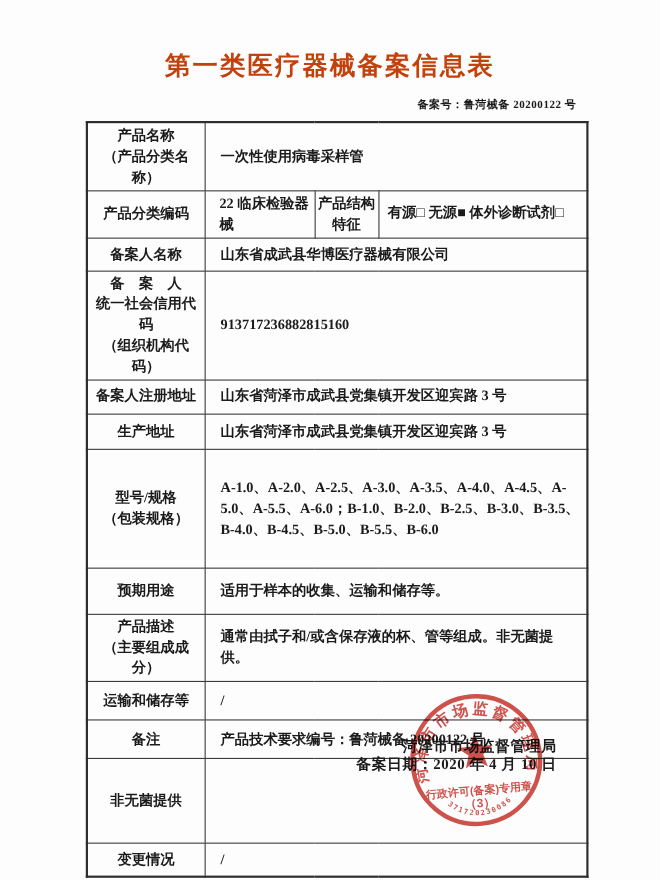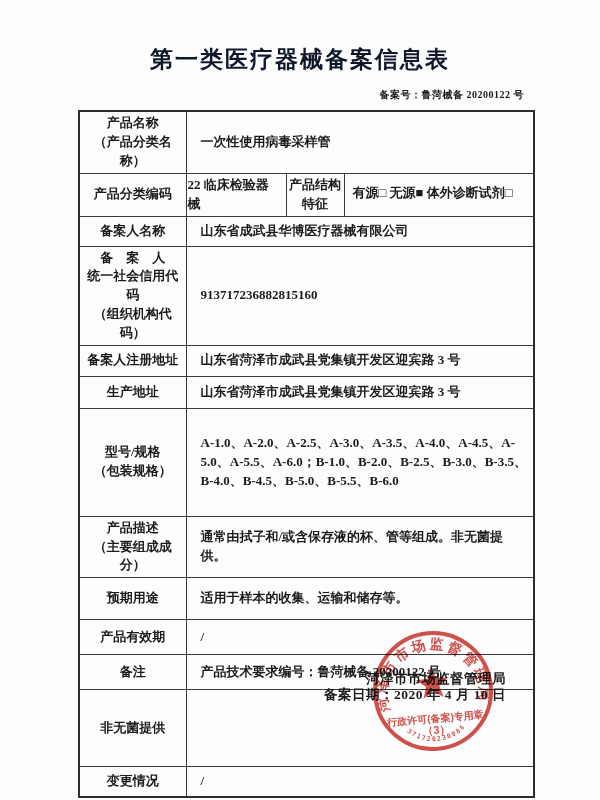--- a/index.html
+++ b/index.html
@@ -10,21 +10,21 @@
     color:#1b1b1b;
     position:relative;
     overflow:hidden;
   }
   .page{position:absolute;inset:0;background:#fdfdfd;}
   .title{
     position:absolute;top:44px;left:0;width:100%;
     text-align:center;
     font-family:"Liberation Sans","DejaVu Sans",sans-serif;
     font-size:23px;font-weight:bold;letter-spacing:2px;
-    margin:0;color:#0f172a;
+    margin:0;color:#c2410c;
   }
   .record-no{
     position:absolute;top:88px;right:76px;
     font-size:10px;font-weight:bold;letter-spacing:.5px;
   }
   table.form{
     position:absolute;top:110px;left:78px;
     width:455px;
     border-collapse:collapse;
     table-layout:fixed;
@@ -40,21 +40,21 @@
   td.lbl{
     text-align:center;
     padding:2px 1px;
     white-space:pre-line;
   }
   td.val{
     text-align:left;
     padding:2px 6px 2px 14px;
     white-space:pre-line;
   }
-  td.val-mid{padding:2px 4px 2px 1px;}
+  td.val-mid{padding:2px 4px 2px 13px;}
   td.val-tight{padding:0 2px 2px 8px;letter-spacing:0;}
   td.val-spec{line-height:1.6;}
   
   .reg-block{
     position:absolute;top:671px;right:94px;width:220px;
     text-align:right;z-index:3;
     font-size:13.5px;font-weight:bold;line-height:16px;
     letter-spacing:.5px;
   }
   
@@ -122,31 +122,31 @@
     </tr>
     <tr style="height:32px">
       <td class="lbl">生产地址</td>
       <td class="val" colspan="3">山东省菏泽市成武县党集镇开发区迎宾路 3 号</td>
     </tr>
     <tr style="height:108px">
       <td class="lbl">型号/规格
 （包装规格）</td>
       <td class="val val-spec" colspan="3">A-1.0、A-2.0、A-2.5、A-3.0、A-3.5、A-4.0、A-4.5、A-5.0、A-5.5、A-6.0；B-1.0、B-2.0、B-2.5、B-3.0、B-3.5、B-4.0、B-4.5、B-5.0、B-5.5、B-6.0</td>
     </tr>
+    <tr style="height:42px">
+      <td class="lbl">预期用途</td>
+      <td class="val" colspan="3">适用于样本的收集、运输和储存等。</td>
+    </tr>
     <tr style="height:60px">
       <td class="lbl">产品描述
 （主要组成成分）</td>
       <td class="val" colspan="3">通常由拭子和/或含保存液的杯、管等组成。非无菌提供。</td>
     </tr>
-    <tr style="height:42px">
-      <td class="lbl">预期用途</td>
-      <td class="val" colspan="3">适用于样本的收集、运输和储存等。</td>
-    </tr>
     <tr style="height:35px">
-      <td class="lbl">产品有效期</td>
+      <td class="lbl">运输和储存等</td>
       <td class="val" colspan="3">/</td>
     </tr>
     <tr style="height:35px">
       <td class="lbl">备注</td>
       <td class="val" colspan="3">产品技术要求编号：鲁菏械备 20200122 号</td>
     </tr>
     <tr style="height:77px">
       <td class="lbl">非无菌提供</td>
       <td class="val" colspan="3"></td>
     </tr>

